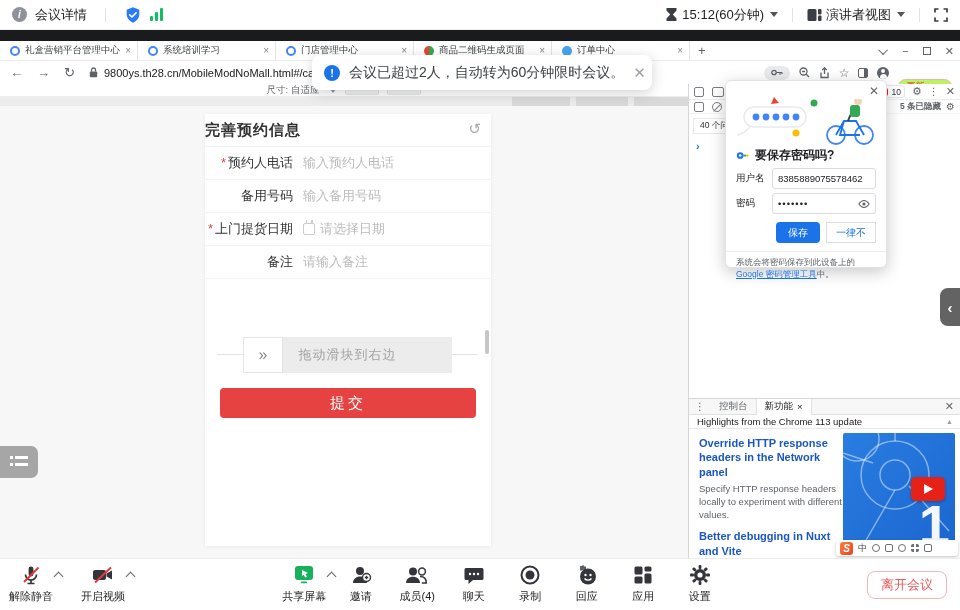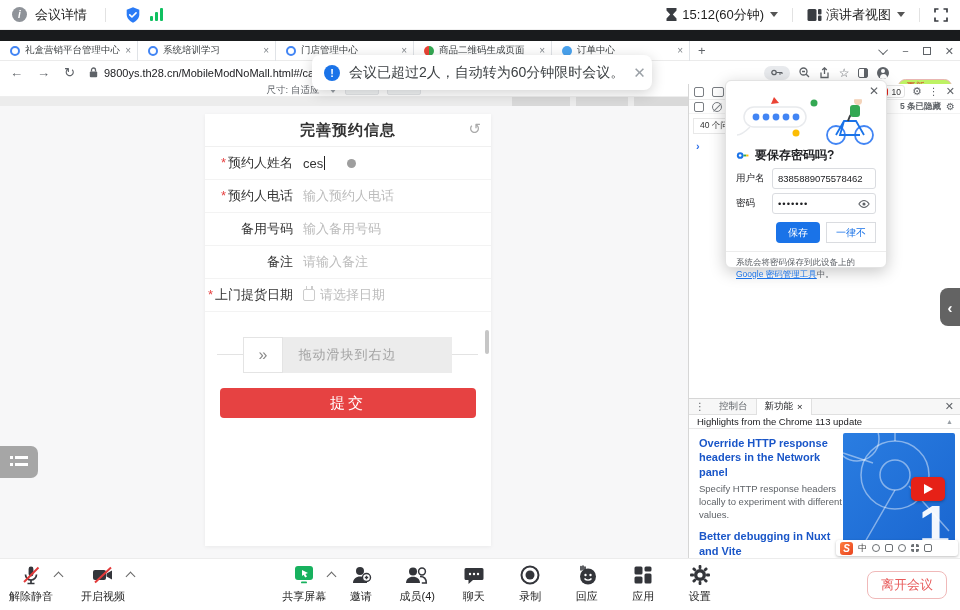--- a/index.html
+++ b/index.html
@@ -51,21 +51,21 @@
   .update-pill { height:15px; border:1px solid #e8b6b2; color:#d93025; border-radius:9px; font-size:9px; display:flex; align-items:center; padding:0 7px; gap:17px; background:#bef264;margin-top:28px; }
 
   .devicebar { position:absolute; top:54px; left:0; width:688px; height:13px; background:#fff; border-bottom:1px solid #eee; display:flex; align-items:center; justify-content:center; gap:8px; font-size:9.5px; color:#5f6368; }
   .dim-box { width:34px; height:9px; background:#f1f3f4; border:1px solid #e3e5e8; border-radius:2px; }
   .ruler { position:absolute; top:67px; left:0; width:688px; height:9px; background:#ececec; }
   .ruler i { position:absolute; top:0; height:9px; background:#d9d9d9; display:block; }
 
   
   .page { position:absolute; top:76px; left:0; width:688px; height:452px; background:#f7f7f8; }
   .card { position:absolute; left:205px; top:8px; width:286px; height:432px; background:#fff; box-shadow:0 1px 4px rgba(0,0,0,0.06); }
-  .card-hd { height:33px; border-bottom:1px solid #f0f0f0; display:flex; align-items:center; justify-content:center; position:relative; }
+  .card-hd { height:33px; border-bottom:1px solid #f0f0f0; display:flex; align-items:center; justify-content:flex-start; position:relative; }
   .card-hd .ttl { font-size:15px; color:#333; font-weight:600; letter-spacing:1px; }
   .card-hd .undo { position:absolute; right:10px; top:6px; font-size:15px; color:#aaa; }
   .frow { height:33px; display:flex; align-items:center; border-bottom:1px solid #f3f3f3; font-size:13px; }
   .frow .lab { width:88px; text-align:right; color:#333; flex:none; }
   .frow .lab .star { color:#e64242; margin-right:2px; }
   .frow .val { margin-left:10px; color:#333; display:flex; align-items:center; }
   .frow .ph  { margin-left:10px; color:#bcbcbc; display:flex; align-items:center; gap:5px; }
   .cursor { display:inline-block; width:1px; height:14px; background:#222; margin-left:1px; }
   .gray-dot { width:9px; height:9px; border-radius:50%; background:#9e9e9e; margin-left:22px; }
   .cal-ico { width:12px; height:12px; border:1.3px solid #ccc; border-radius:2px; position:relative; flex:none; }
@@ -293,45 +293,37 @@
         <i style="left:634px;width:54px"></i>
     </div>
 
     <div class="page">
       <div class="card">
         <div class="card-hd">
           <span class="ttl">完善预约信息</span>
           <span class="undo">↺</span>
         </div>
         <div class="frow">
-          <span class="lab"><span class="star">*</span><span>预约人姓名</span></span>
-          <span class="val">
-              <span>ces</span>
-              <span class="cursor"></span>
-              <span class="gray-dot"></span>
-            </span>
-        </div>
-        <div class="frow">
           <span class="lab"><span class="star">*</span><span>预约人电话</span></span>
           <span class="ph">输入预约人电话</span>
         </div>
         <div class="frow">
           <span class="lab"><span class="star"></span><span>备用号码</span></span>
           <span class="ph">输入备用号码</span>
-        </div>
-        <div class="frow">
-          <span class="lab"><span class="star"></span><span>备注</span></span>
-          <span class="ph">请输入备注</span>
         </div>
         <div class="frow">
           <span class="lab"><span class="star">*</span><span>上门提货日期</span></span>
           <span class="ph">
               <span class="cal-ico"></span>
               <span>请选择日期</span>
             </span>
+        </div>
+        <div class="frow">
+          <span class="lab"><span class="star"></span><span>备注</span></span>
+          <span class="ph">请输入备注</span>
         </div>
 
         <div class="slider-zone">
           <span class="slider-stub" style="left:12px;width:26px"></span>
           <span class="slider-stub" style="left:247px;width:26px"></span>
           <div class="slider-track">
             <span class="slider-text">拖动滑块到右边</span>
             <span class="slider-handle">»</span>
           </div>
         </div>

